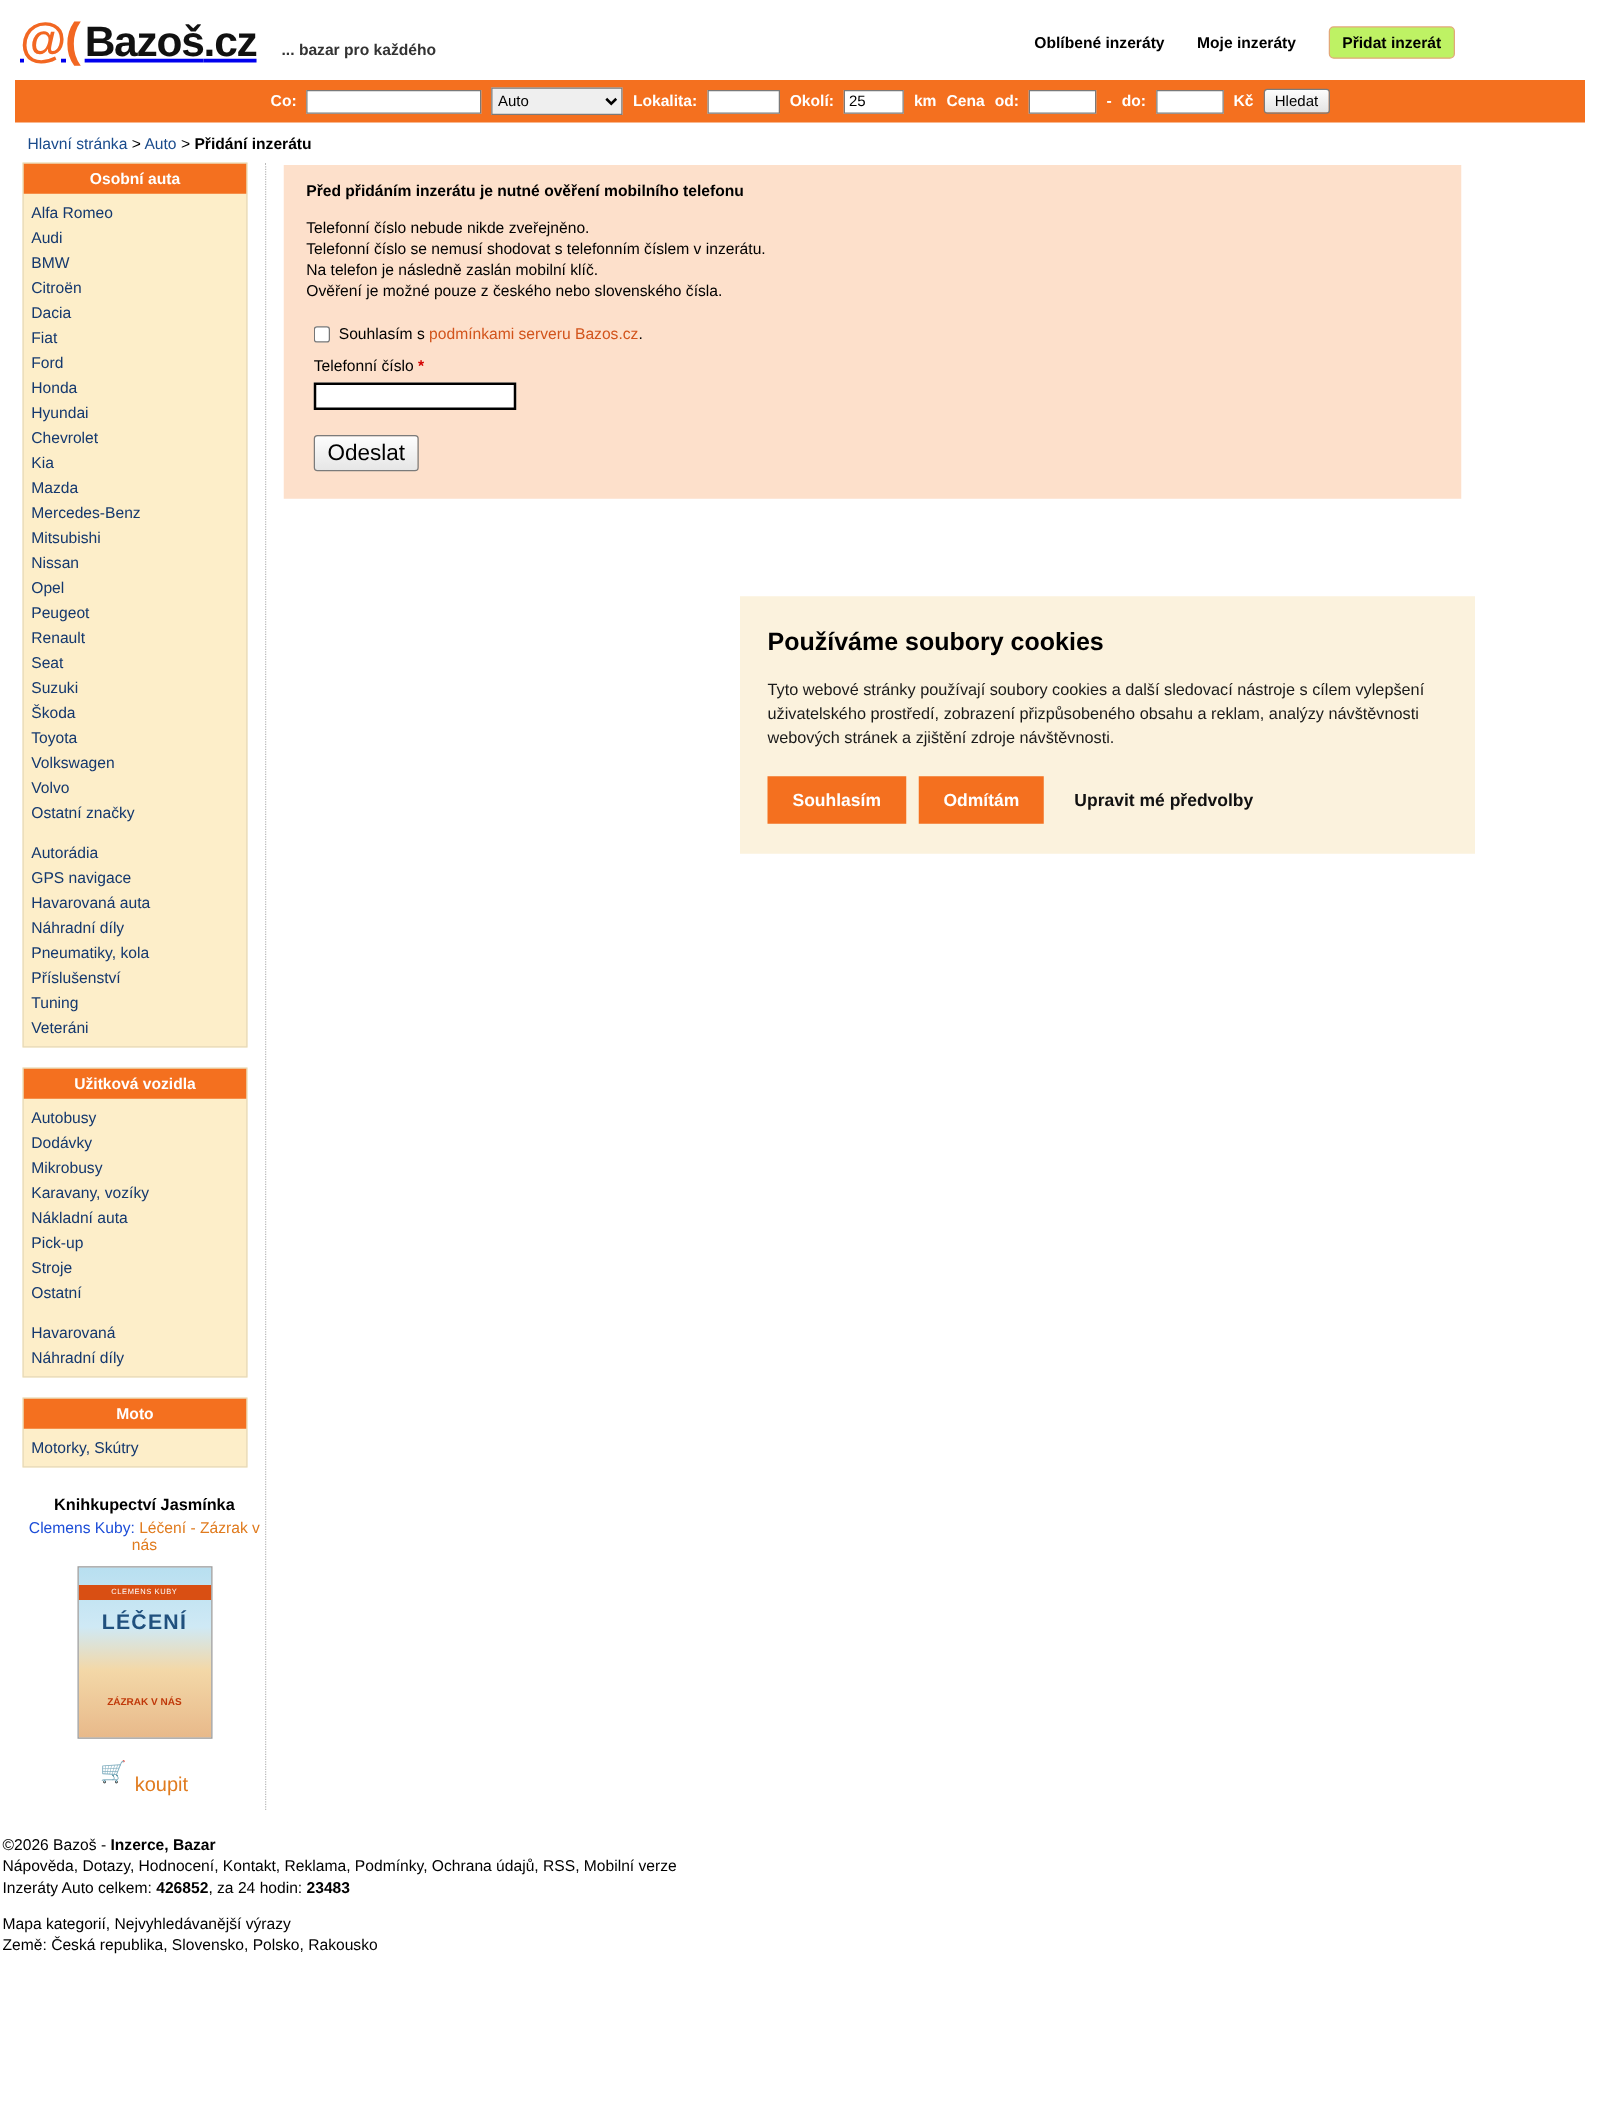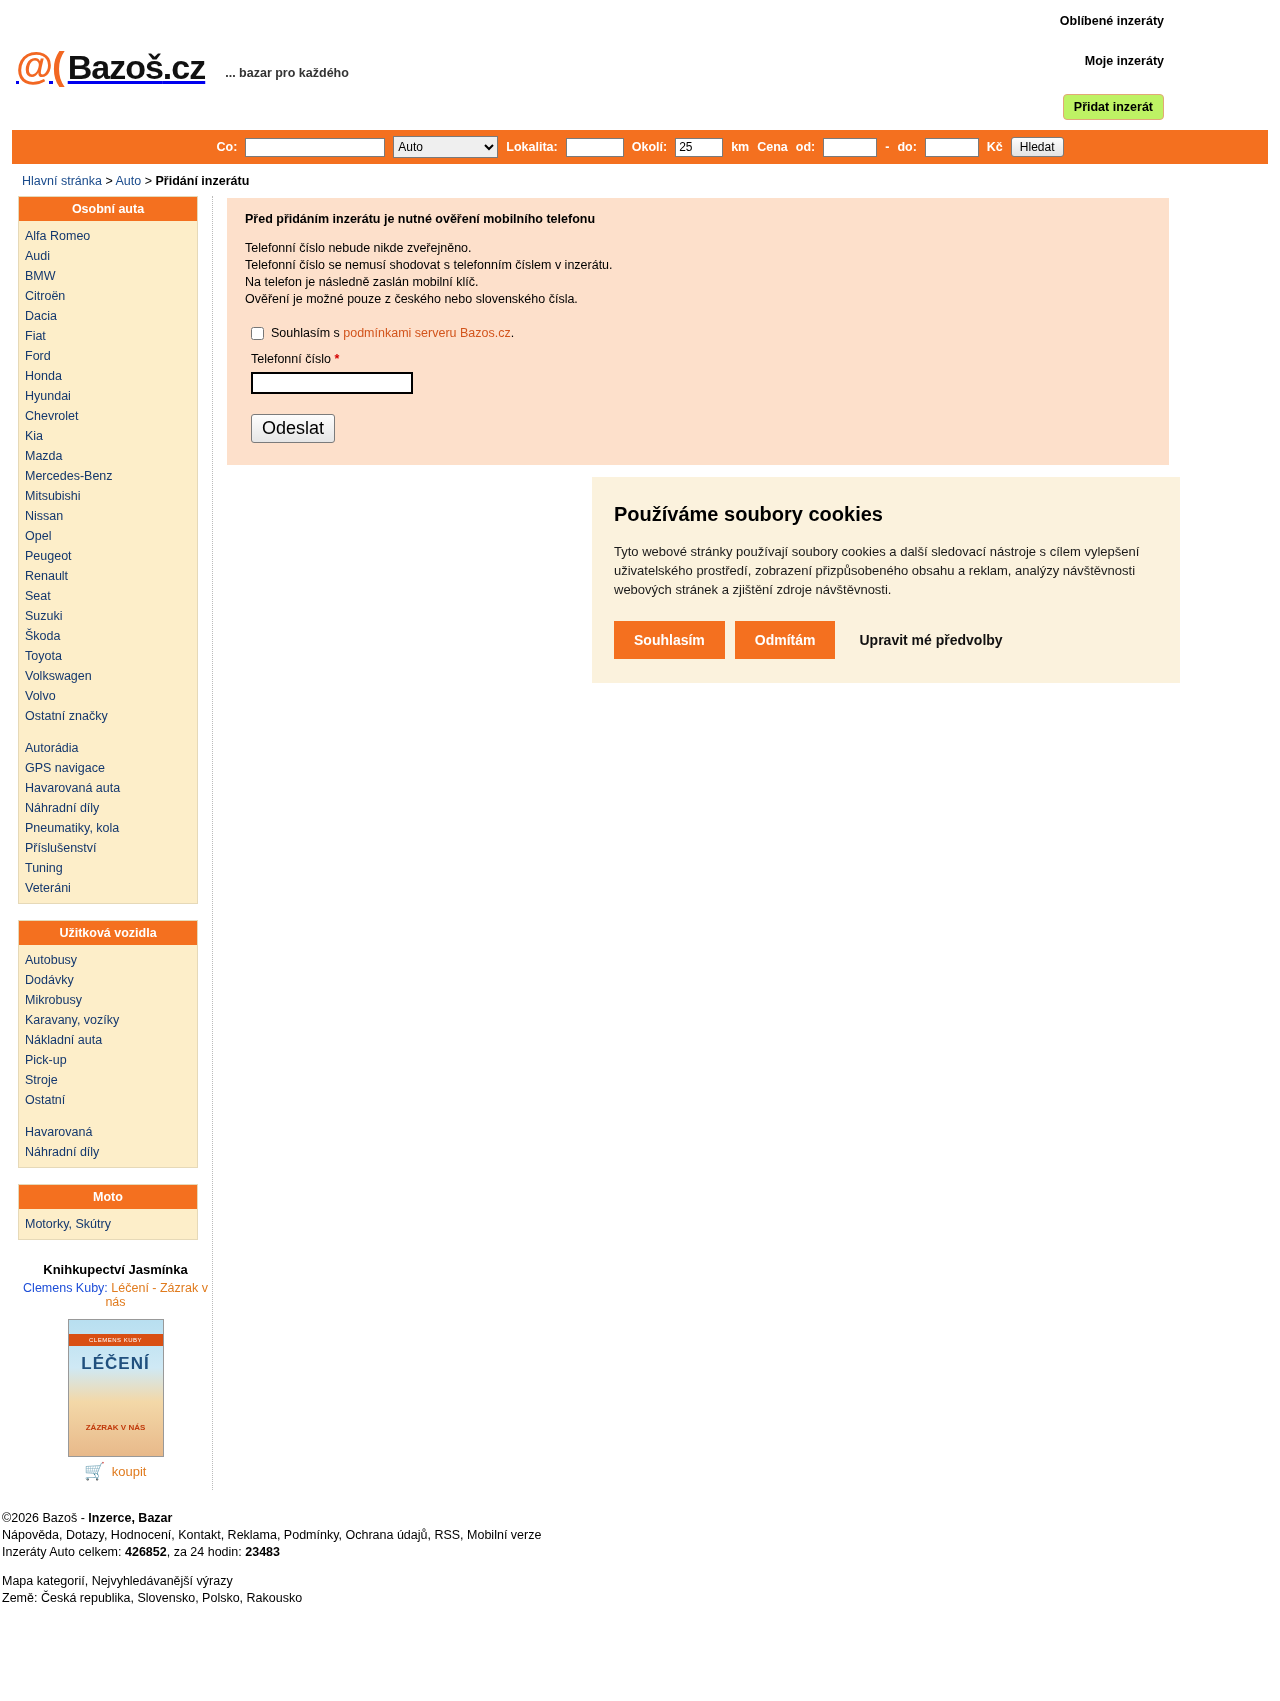--- a/index.html
+++ b/index.html
@@ -32,23 +32,22 @@
     line-height: 1;
   }
   .logo-bazos { color: #111; }
   .logo-cz { color: #111; }
   .slogan {
     font-size: 12.5px; font-weight: bold; color: #333;
     margin-left: 10px; position: relative; top: 6px;
   }
   .header-right {
     margin-left: auto;
-    display: flex; align-items: flex-end; gap: 26px;
+    display: flex; align-items: center; gap: 26px;
     padding-right: 100px;
-    flex-direction: column;
   }
   .header-link {
     font-size: 12.5px; font-weight: bold; color: #000; text-decoration: none;
   }
   .add-ad-btn {
     background: #bef264;
     border: 1px solid #e2a878;
     border-radius: 4px;
     font-size: 12.5px; font-weight: bold;
     padding: 5px 10px;
@@ -111,39 +110,39 @@
   .cat-list li a { color: #14386e; text-decoration: none; font-size: 12.5px; }
   .cat-spacer { height: 12px; }
 
   
   .promo { text-align: center; padding: 6px 0 10px 0; width: 195px;}
   .promo-title { font-weight: bold; font-size: 13px; margin-bottom: 4px; }
   .promo-line { font-size: 12.5px; }
   .promo-line .author { color: #1d4ed8; }
   .promo-line a { color: #e07b1e; text-decoration: none; }
   .promo-img {
-    width: 96px; height: 138px; margin: 10px auto 6px auto;
+    width: 108px; height: 138px; margin: 10px auto 6px auto;
     background: linear-gradient(#b8dff0 0%, #cfe9f5 35%, #f3d8a8 60%, #e8b98a 100%);
     border: 1px solid #999; position: relative; overflow: hidden;
   }
   .promo-img .band {
     position: absolute; top: 14px; left: 0; right: 0; height: 12px;
     background: #d94f13; color: #fff; font-size: 6px; text-align: center; line-height: 12px;
     letter-spacing: .5px;
   }
   .promo-img .bt {
     position: absolute; top: 34px; left: 0; right: 0; text-align: center;
     color: #20507e; font-size: 17px; font-weight: bold; letter-spacing: 1px;
   }
   .promo-img .bs {
     position: absolute; bottom: 24px; left: 0; right: 0; text-align: center;
     color: #c0390a; font-size: 8px; font-weight: bold;
   }
   .buy { display: flex; align-items: center; justify-content: center; gap: 6px; margin-top: 6px;}
-  .buy a { color: #e07b1e; text-decoration: none; font-size: 13px; }
+  .buy a { color: #e07b1e; text-decoration: none; font-size: 16px; margin-top: 23px; }
   .cart-icon { color: #f4701f; font-size: 17px; line-height: 1; }
 
   
   .verify-panel {
     background: #fde0cb;
     padding: 14px 18px 22px 18px;
     width: 942px;
     margin-top: 2px;
   }
   .verify-title { font-weight: bold; font-size: 12.5px; margin-bottom: 14px; }

